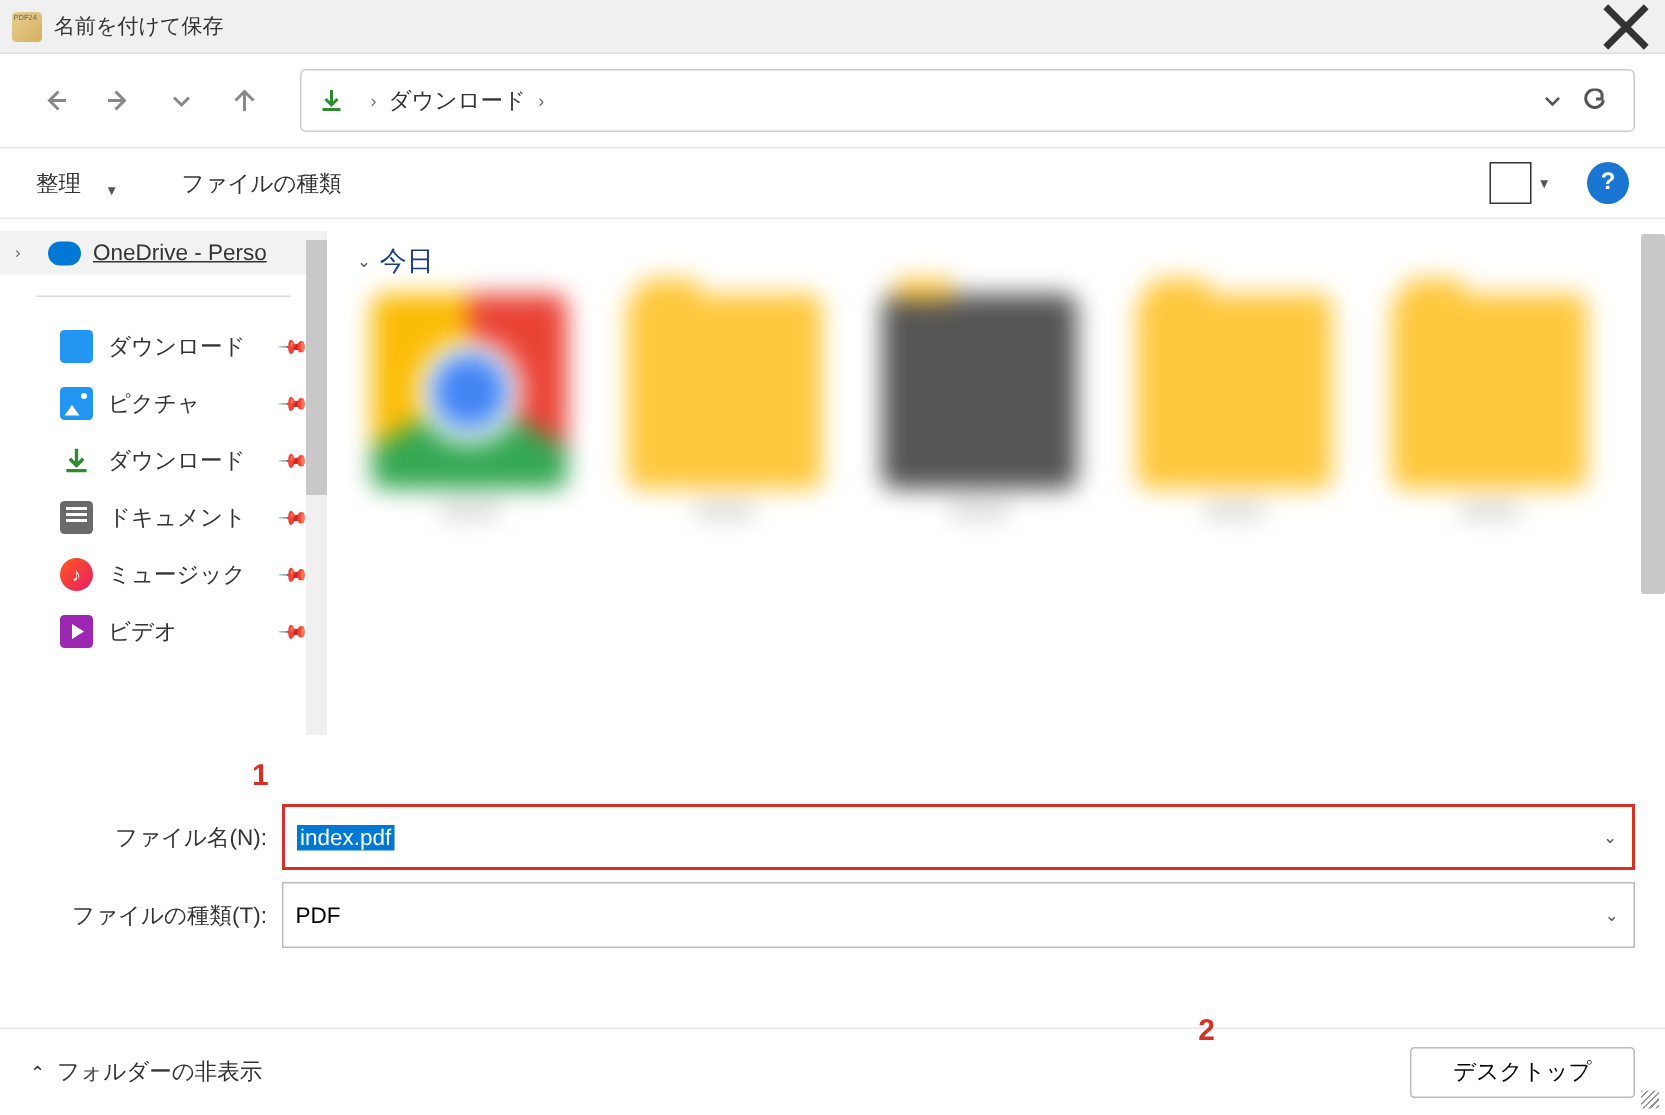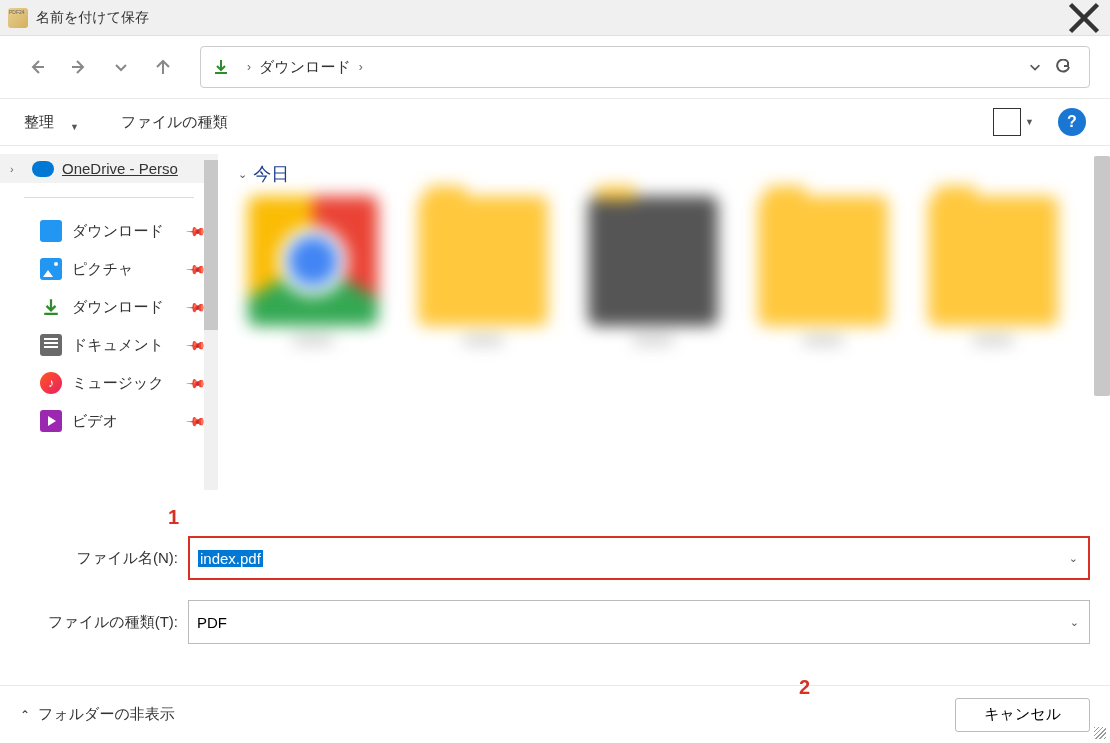--- a/index.html
+++ b/index.html
@@ -71,21 +71,21 @@
 .thumb-item .pic { width: 130px; height: 130px; border-radius: 8px; }
 .thumb-item .name { font-size: 13px; color: #444; text-align:center; }
 .chrome-pic { background: conic-gradient(#ea4335 0 120deg, #34a853 120deg 240deg, #fbbc05 240deg 360deg); border-radius:50%; position:relative; }
 .chrome-pic::after { content:""; position:absolute; inset:30px; background:#4285f4; border-radius:50%; border:10px solid #fff; }
 .folder-pic { background: #ffc83d; border-radius: 6px; position:relative; }
 .folder-pic::before { content:""; position:absolute; top:-10px; left:8px; width:40px; height:14px; background:#ffc83d; border-radius:4px 4px 0 0; }
 .content-scroll { position: absolute; right: 0; top: 10px; width: 16px; height: 240px; background: #c8c8c8; border-radius: 2px; }
 
 
 .form-area { padding: 8px 20px 0 20px; position: relative; }
-.form-row { display: flex; align-items: center; margin-bottom: 20px; justify-content: space-between; }
+.form-row { display: flex; align-items: center; margin-bottom: 8px; justify-content: space-between; }
 .form-row label { width: 168px; text-align: right; padding-right: 10px; font-size: 15px; color: #333; }
 .form-row .field { flex: 1; height: 44px; border: 1px solid #bbb; display: flex; align-items: center; padding: 0 8px; font-size: 15px; position: relative; }
 .form-row .field.highlighted { border: 2px solid #d93025; }
 .form-row .field .sel-text { background: #0078d4; color: #fff; padding: 0 2px; }
 .form-row .field .caret { position: absolute; right: 10px; font-size: 11px; color: #555; }
 .annotation { position: absolute; font-size: 20px; font-weight: bold; color: #d93025; }
 
 
 .footer { position: absolute; bottom: 0; left: 0; right: 0; height: 58px; border-top: 1px solid #e8e8e8; display: flex; align-items: center; padding: 0 20px; }
 .footer .hide-folders { display: flex; align-items: center; gap: 8px; font-size: 15px; color: #333; }
@@ -262,15 +262,15 @@
   </div>
 </div>
 
 <div class="footer">
   <div class="hide-folders">
     <span class="caret">⌃</span>
     <span>フォルダーの非表示</span>
   </div>
   <div class="spacer"></div>
   <span class="annotation" style="bottom:44px; right:300px;">2</span>
-  <button>キャンセル</button>
+  <button>デスクトップ</button>
   <div class="resize-grip"></div>
 </div>
 
 </body></html>

